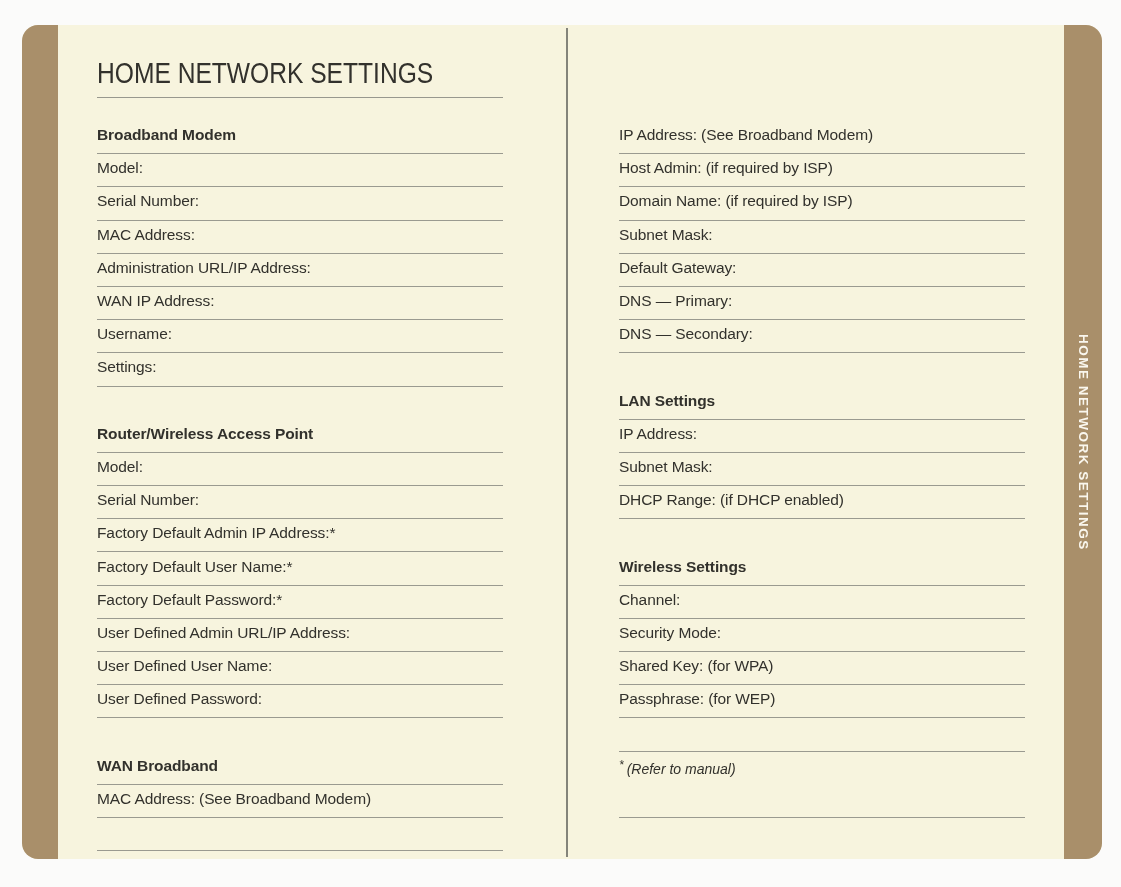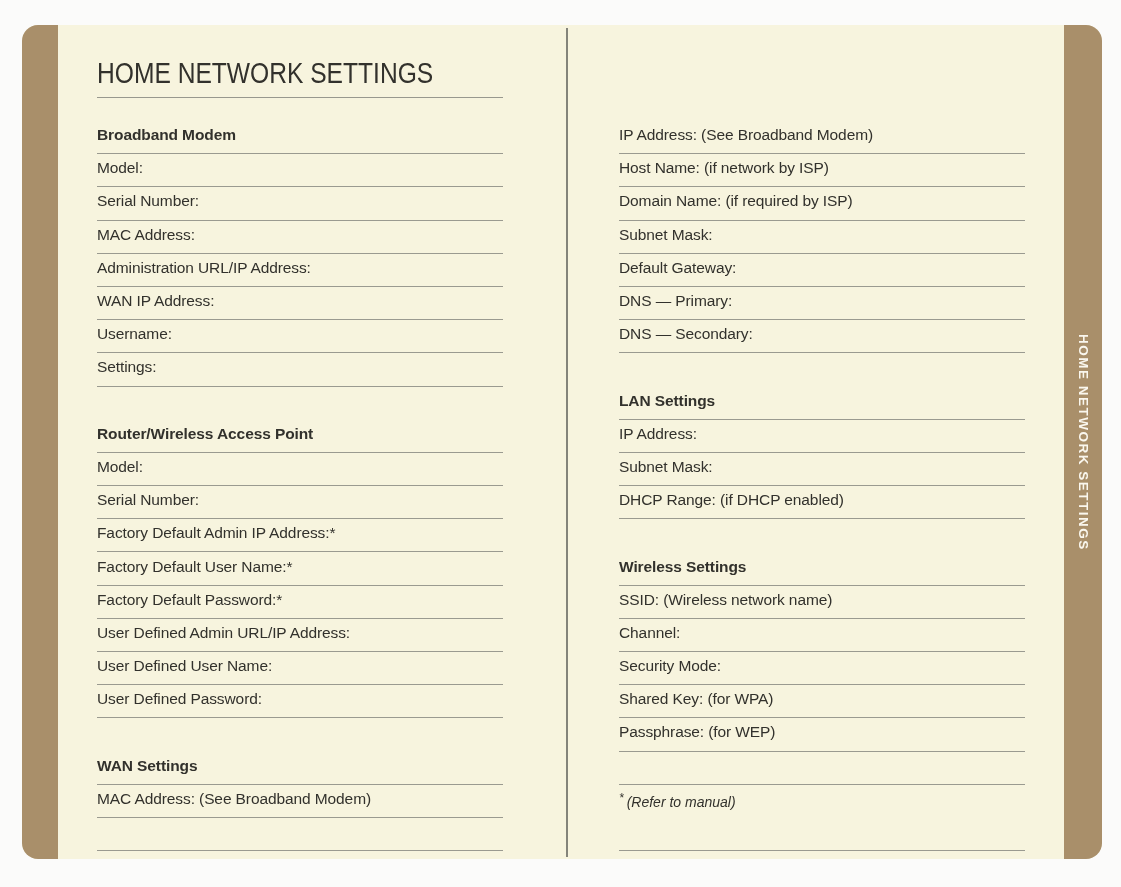--- a/index.html
+++ b/index.html
@@ -182,35 +182,35 @@
         <span class="label">User Defined Admin URL/IP Address:</span>
       </div>
       <div class="row">
         <span class="label">User Defined User Name:</span>
       </div>
       <div class="row">
         <span class="label">User Defined Password:</span>
       </div>
       <div class="gap"></div>
       <div class="row heading">
-        <span class="label">WAN Settings</span>
+        <span class="label">WAN Broadband</span>
       </div>
       <div class="row">
         <span class="label">MAC Address: (See Broadband Modem)</span>
       </div>
       <div class="row">
         <span class="label"></span>
       </div>
     </div>
   <div class="col col-right" id="col-right">
       <div class="row">
         <span class="label">IP Address: (See Broadband Modem)</span>
       </div>
       <div class="row">
-        <span class="label">Host Name: (if network by ISP)</span>
+        <span class="label">Host Admin: (if required by ISP)</span>
       </div>
       <div class="row">
         <span class="label">Domain Name: (if required by ISP)</span>
       </div>
       <div class="row">
         <span class="label">Subnet Mask:</span>
       </div>
       <div class="row">
         <span class="label">Default Gateway:</span>
       </div>
@@ -229,23 +229,20 @@
       </div>
       <div class="row">
         <span class="label">Subnet Mask:</span>
       </div>
       <div class="row">
         <span class="label">DHCP Range: (if DHCP enabled)</span>
       </div>
       <div class="gap"></div>
       <div class="row heading">
         <span class="label">Wireless Settings</span>
-      </div>
-      <div class="row">
-        <span class="label">SSID: (Wireless network name)</span>
       </div>
       <div class="row">
         <span class="label">Channel:</span>
       </div>
       <div class="row">
         <span class="label">Security Mode:</span>
       </div>
       <div class="row">
         <span class="label">Shared Key: (for WPA)</span>
       </div>

